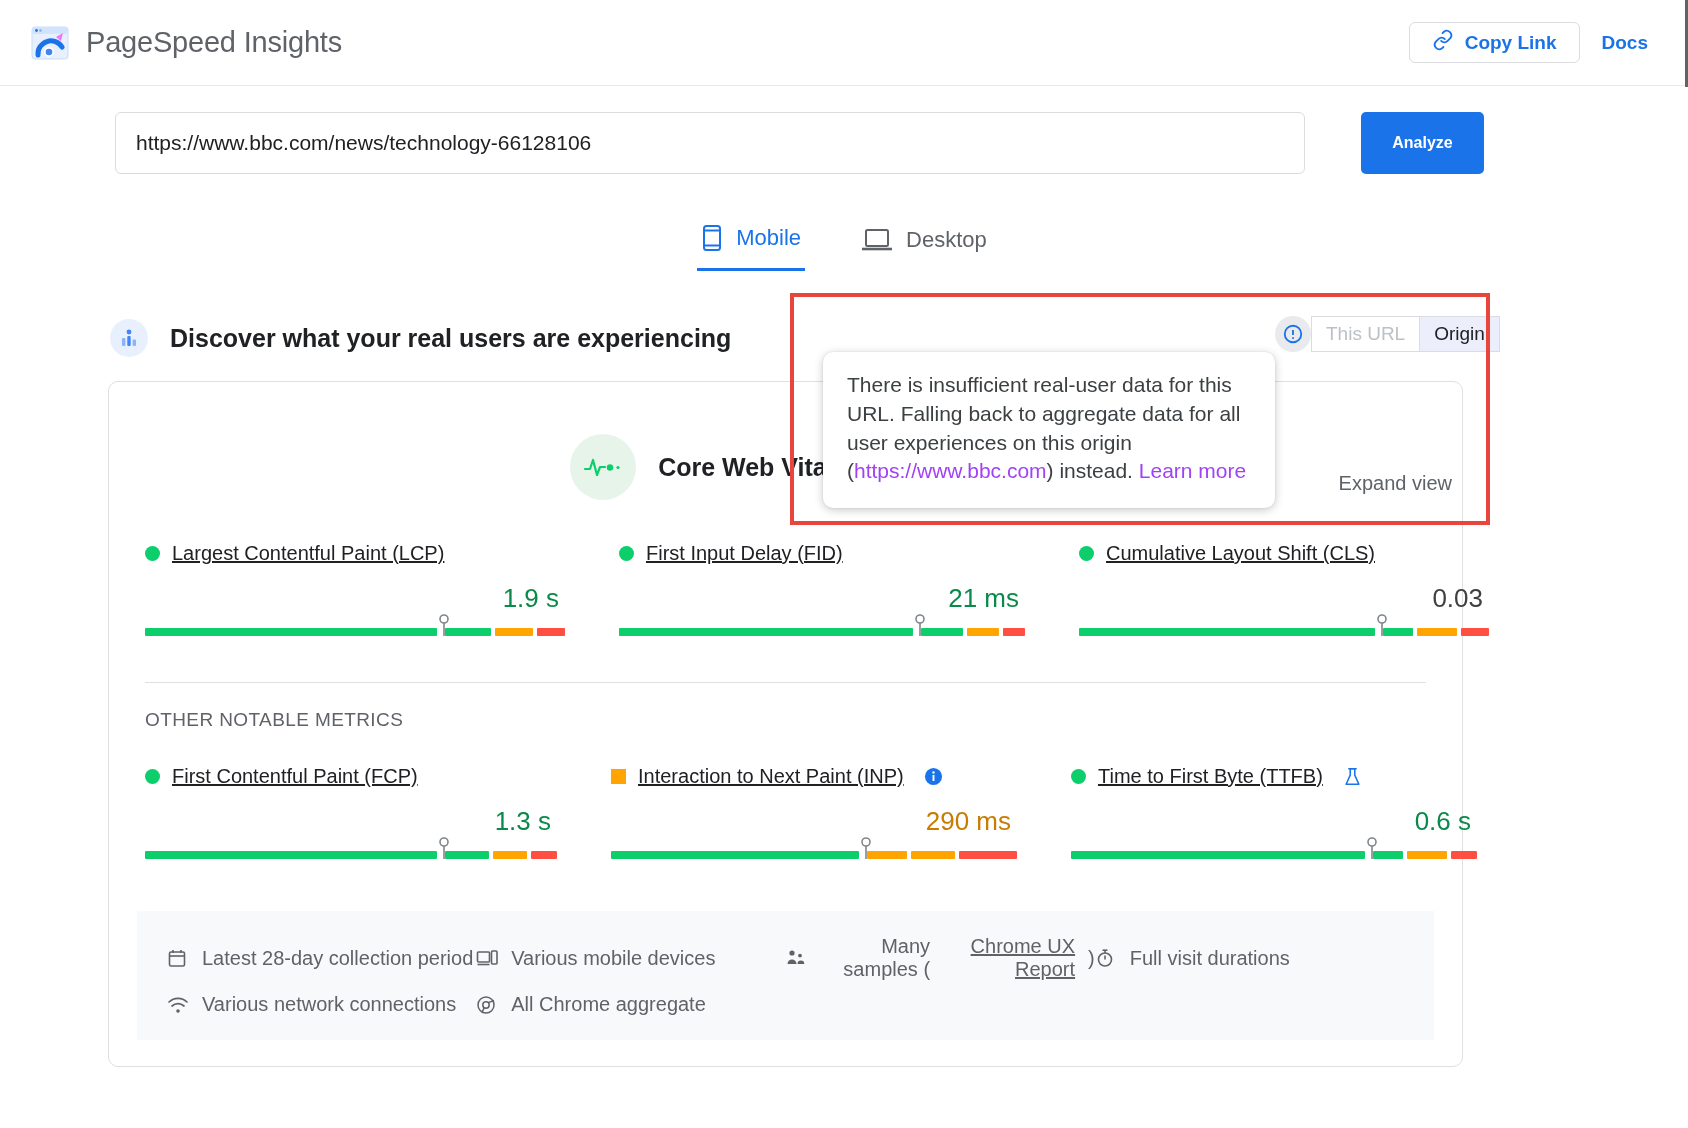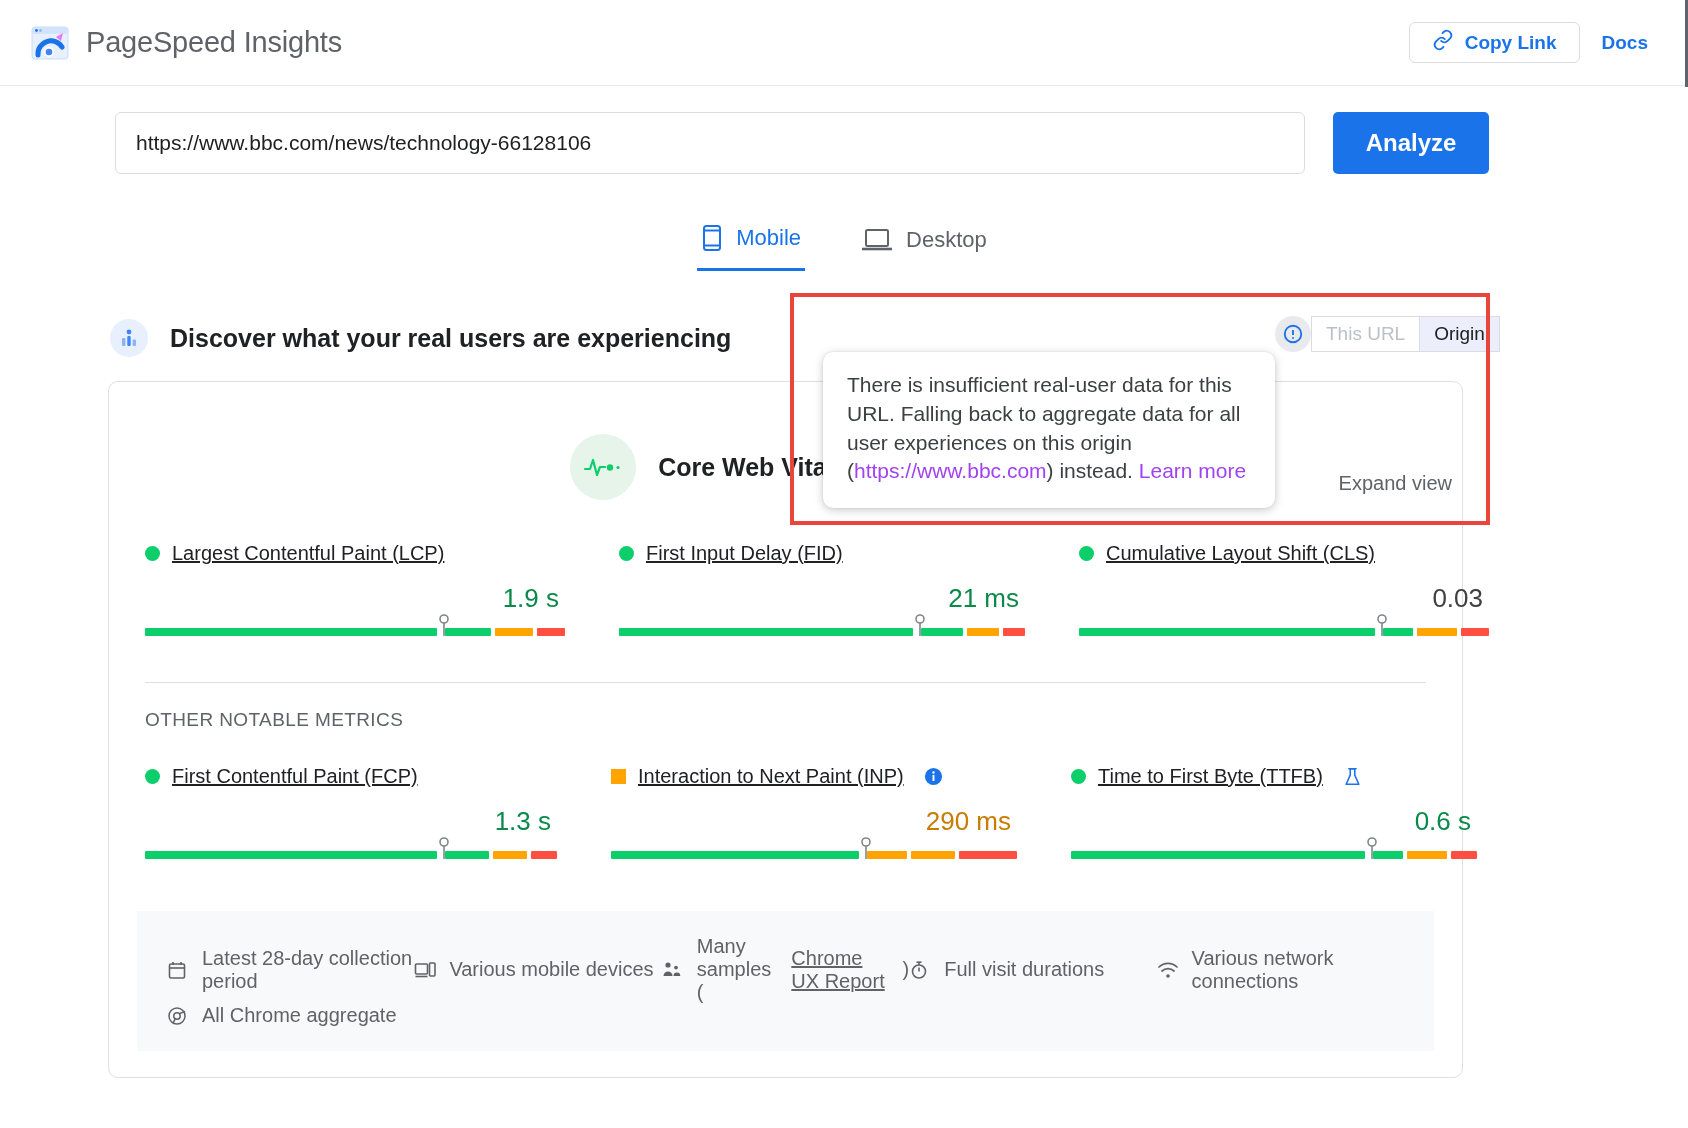--- a/index.html
+++ b/index.html
@@ -55,25 +55,26 @@
   }
   .url-input {
     width: 1190px; height: 62px;
     border: 1px solid #dadce0; border-radius: 6px;
     font-size: 21px; color: #202124;
     padding: 0 20px;
     font-family: "Liberation Sans", sans-serif;
     outline: none; background:#fff;
   }
   .analyze-btn {
-    width: 156px; height: 62px;
+    width: 123px; height: 62px;
     background: #1a73e8; color: #fff;
     border: none; border-radius: 5px;
-    font-size: 24px; font-weight: bold; cursor: pointer;
+    font-size: 16px; font-weight: bold; cursor: pointer;
     font-family: "Liberation Sans", sans-serif;
+    margin-left: 28px;
   }
 
   
   .tabs {
     display: flex; justify-content: center; gap: 52px;
     margin-top: 42px;
   }
   .tab {
     display: flex; align-items: center; gap: 13px;
     padding: 8px 4px 16px; cursor: pointer;
@@ -184,22 +185,22 @@
 
   .divider { height: 1px; background: #e0e0e0; margin: 46px 36px 0; }
   .other-head {
     font-size: 19px; color: #5f6368; letter-spacing: .4px;
     padding: 26px 0 0 36px;
   }
 
   
   .meta {
     margin: 52px 28px 26px; background: #f8f9fa;
-    display: grid; grid-template-columns: 1fr 1fr 1fr 1fr 1fr;
-    padding: 24px 30px; row-gap: 0;
+    display: grid; grid-template-columns: 1fr 1fr 1fr 1fr;
+    padding: 24px 30px; row-gap: 12px; text-align: right;
   }
   .meta-item {
     display: flex; align-items: center; gap: 13px;
     font-size: 20px; color: #5f6368;
   }
   .meta-item a { color: #5f6368; text-decoration: underline; cursor: pointer; }
   .meta-ico { display:flex; align-items:center; flex: none; width: 22px; }
 </style>
 </head>
 <body>

